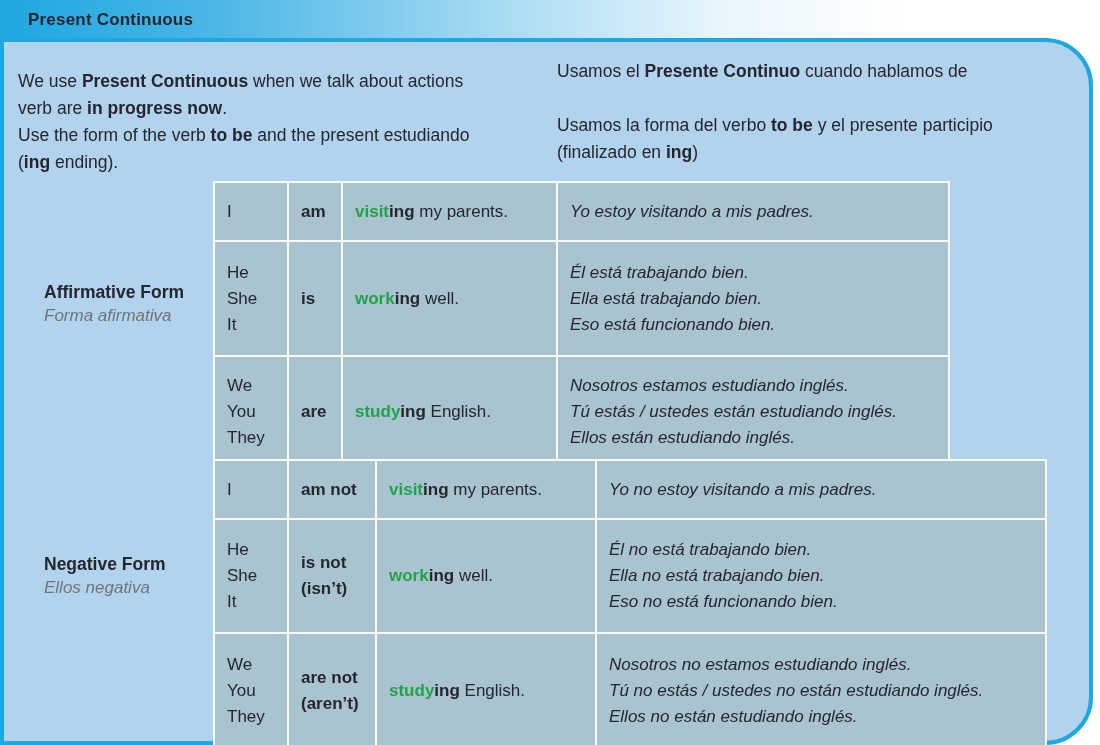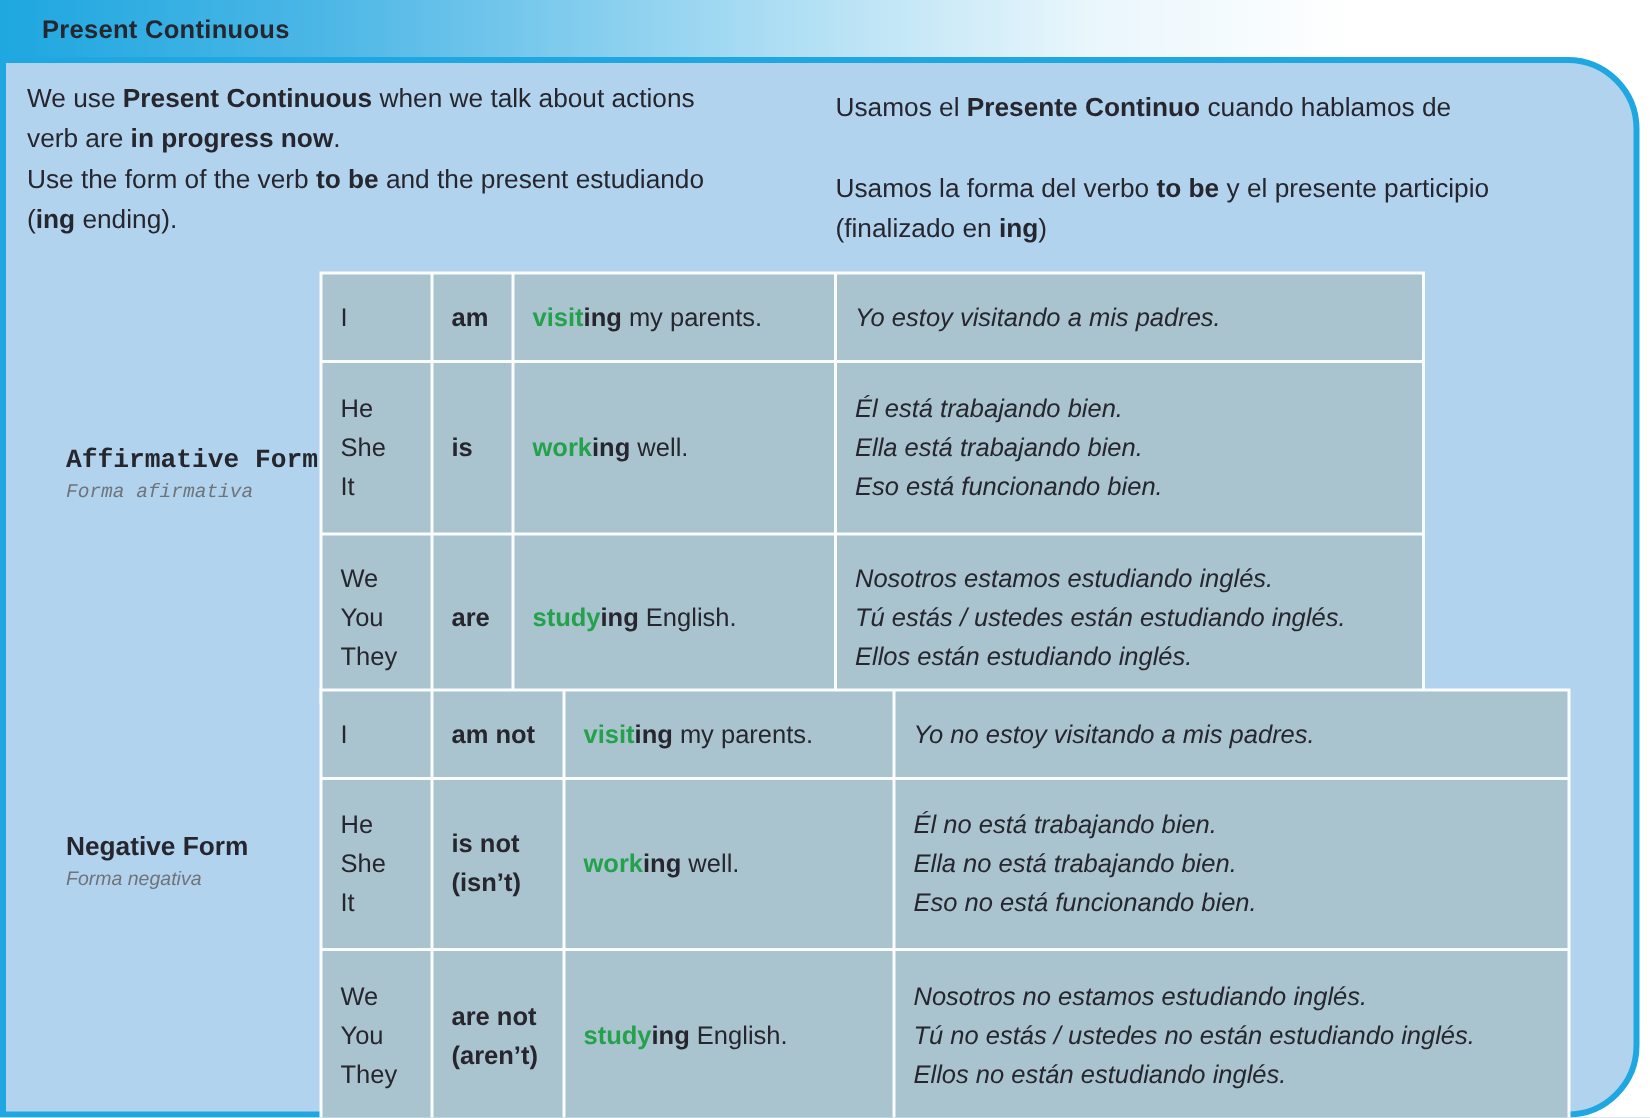--- a/index.html
+++ b/index.html
@@ -22,34 +22,34 @@
   }
   
   .content-panel{
     position:absolute;left:0;top:38px;width:1085px;height:699px;
     background:var(--panel-bg,#b2d3ed);
     border:4px solid var(--accent-blue,#1ea7e0);
     border-radius:0 48px 48px 0;
   }
   
   .intro-english{
-    position:absolute;left:18px;top:52px;width:532px;
+    position:absolute;left:18px;top:68px;width:532px;
     font-size:17.5px;line-height:27px;color:var(--dark-text,#26262e);
   }
   .intro-spanish{
     position:absolute;left:557px;top:58px;width:500px;
     font-size:17.5px;line-height:27px;color:var(--dark-text,#26262e);
   }
   .b{font-weight:bold;}
   .green{color:var(--verb-green,#23a24b);font-weight:bold;}
   
   .section-label{position:absolute;left:44px;width:190px;}
   .section-label .en{font-size:17.5px;font-weight:bold;color:var(--dark-text,#26262e);}
-  .section-label .es{font-size:13px;font-style:italic;color:var(--gray-text,#6f7478);margin-top:3px;}
-  #affirmative-label{top:297px;font-family:Liberation Mono, monospace;}
+  .section-label .es{font-size:17px;font-style:italic;color:var(--gray-text,#6f7478);margin-top:3px;}
+  #affirmative-label{top:282px;}
   #negative-label{top:554px;}
   
   table.gram{
     position:absolute;border-collapse:separate;border-spacing:2px;
     background:#fbfcfd;table-layout:fixed;
   }
   #affirmative-table{left:213px;top:181px;}
   #negative-table{left:213px;top:459px;}
   table.gram td{
     background:var(--cell-bg,#a9c3cf);
@@ -84,21 +84,21 @@
 <div class="intro-english"><span>We use </span><span class="b">Present Continuous</span><span> when we talk about actions</span><br><span>verb are </span><span class="b">in progress now</span><span>.</span><br><span>Use the form of the verb </span><span class="b">to be</span><span> and the present estudiando</span><br><span>(</span><span class="b">ing</span><span> ending).</span></div>
 <div class="intro-spanish"><span>Usamos el </span><span class="b">Presente Continuo</span><span> cuando hablamos de</span><br><br><span>Usamos la forma del verbo </span><span class="b">to be</span><span> y el presente participio</span><br><span>(finalizado en </span><span class="b">ing</span><span>)</span></div>
 
 <div class="section-label" id="affirmative-label">
   <div class="en">Affirmative Form</div>
   <div class="es">Forma afirmativa</div>
 </div>
 
 <div class="section-label" id="negative-label">
   <div class="en">Negative Form</div>
-  <div class="es">Forma negativa</div>
+  <div class="es">Ellos negativa</div>
 </div>
 
 <table class="gram" id="affirmative-table">
   <colgroup>
       <col class="c1">
       <col class="c2">
       <col class="c3">
       <col class="c4">
     </colgroup>
   <tbody>

